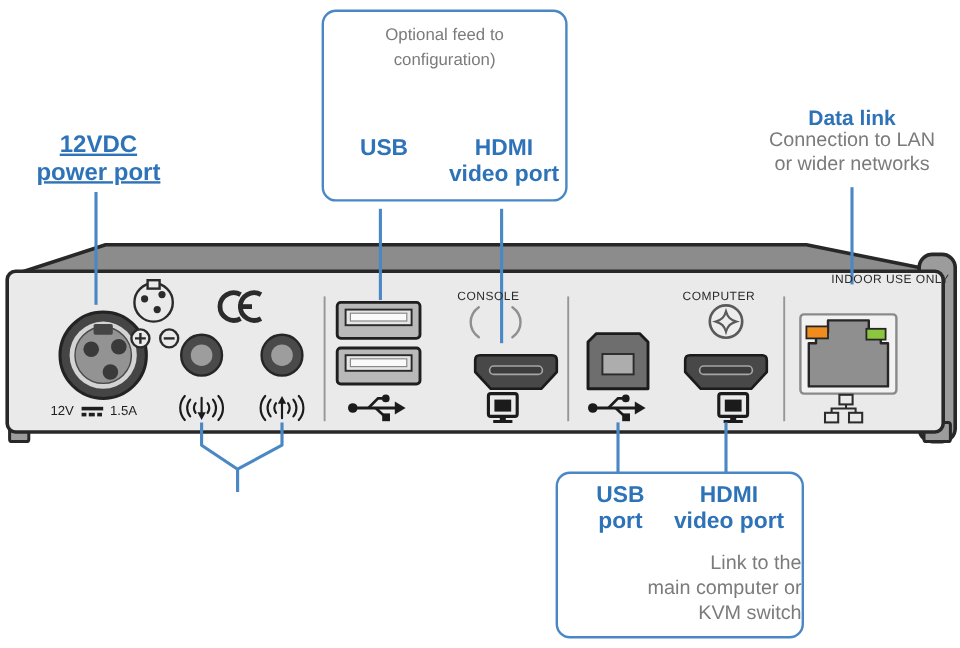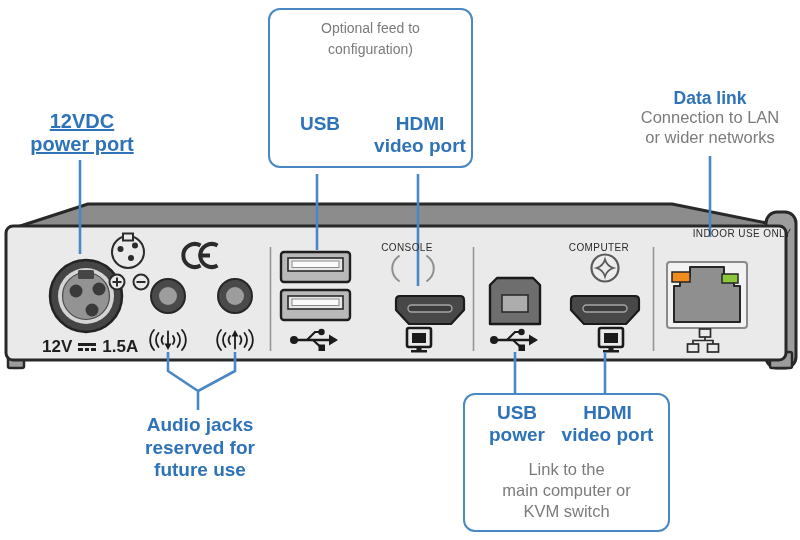--- a/index.html
+++ b/index.html
@@ -19,25 +19,25 @@
   .datalink-label{left:608px;top:88px;width:204px;font-size:17.5px;line-height:20px;}
   .datalink-label .note-line{font-size:16.5px;line-height:19.5px;}
   .audio-label{left:118px;top:414px;width:164px;font-size:19px;line-height:22.5px;}
   .top-box{left:268px;top:8px;width:205px;height:160px;}
   .top-box .box-note{position:absolute;top:8px;left:0;width:100%;font-size:14px;line-height:21px;}
   .top-box .col-usb{position:absolute;left:0;top:103px;width:100px;font-size:19px;line-height:22px;color:#2e73b8;font-weight:bold;}
   .top-box .col-hdmi{position:absolute;left:95px;top:103px;width:110px;font-size:19px;line-height:22px;color:#2e73b8;font-weight:bold;}
   .bottom-box{left:463px;top:393px;width:207px;height:139px;}
   .bottom-box .col-usb{position:absolute;left:2px;top:7px;width:100px;font-size:19px;line-height:22px;color:#2e73b8;font-weight:bold;}
   .bottom-box .col-hdmi{position:absolute;left:85px;top:7px;width:115px;font-size:19px;line-height:22px;color:#2e73b8;font-weight:bold;}
-  .bottom-box .box-note{position:absolute;top:64px;left:0;width:100%;font-size:16.5px;line-height:21px;}
+  .bottom-box .box-note{position:absolute;top:64px;left:0;width:100%;font-size:16.5px;line-height:21px;text-align:right;}
   .panel-text{position:absolute;color:#2b2b2b;font-size:10px;letter-spacing:.4px;text-align:center;margin-left:32px;}
   .rating{
     position:absolute;left:42px;top:337px;display:flex;align-items:center;gap:6px;
-    color:#1f1f1f;font-size:17px;font-weight:bold;
+    color:#1f1f1f;font-size:11px;font-weight:normal;
   }
   .dc-symbol{display:inline-block;width:18px;}
   .dc-symbol .solid{height:2.5px;background:#1f1f1f;}
   .dc-symbol .dashes{margin-top:2.5px;display:flex;gap:2px;}
   .dc-symbol .dashes i{display:block;width:4.6px;height:2.5px;background:#1f1f1f;}
 </style>
 </head>
 <body>
 
 <div class="stage">
@@ -250,30 +250,25 @@
       <div>video port</div>
     </div>
   </div>
 
   <div class="blue-label datalink-label">
     <div>Data link</div>
     <div class="note-line">Connection to LAN</div>
     <div class="note-line">or wider networks</div>
   </div>
 
-  <div class="blue-label audio-label">
-    <div>Audio jacks</div>
-    <div>reserved for</div>
-    <div>future use</div>
-  </div>
 
   <div class="callout-box bottom-box">
     <div class="col-usb">
       <div>USB</div>
-      <div>power</div>
+      <div>port</div>
     </div>
     <div class="col-hdmi">
       <div>HDMI</div>
       <div>video port</div>
     </div>
     <div class="box-note">
       <div class="note-line">Link to the</div>
       <div class="note-line">main computer or</div>
       <div class="note-line">KVM switch</div>
     </div>

